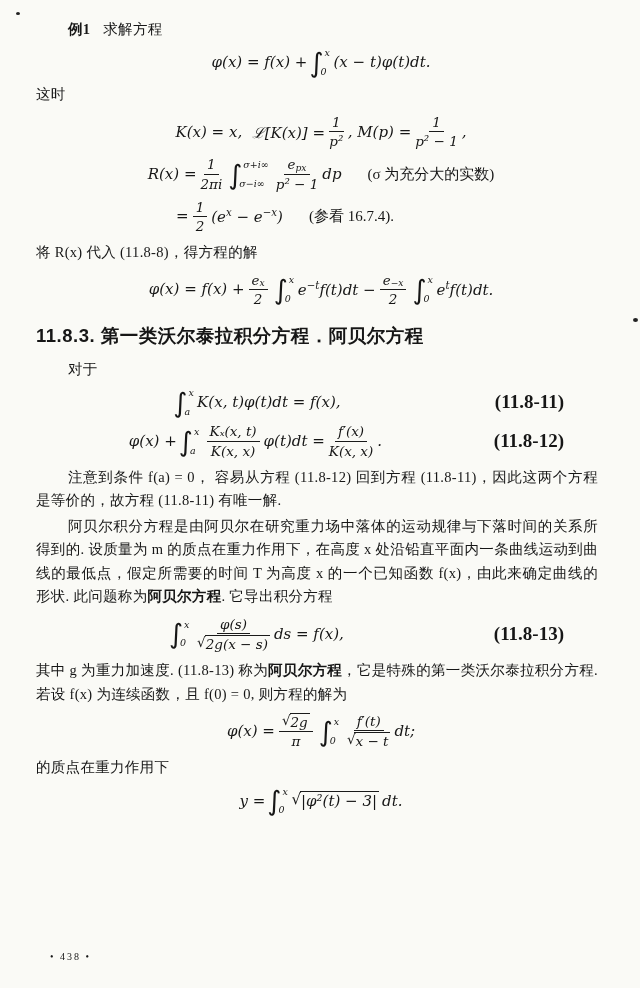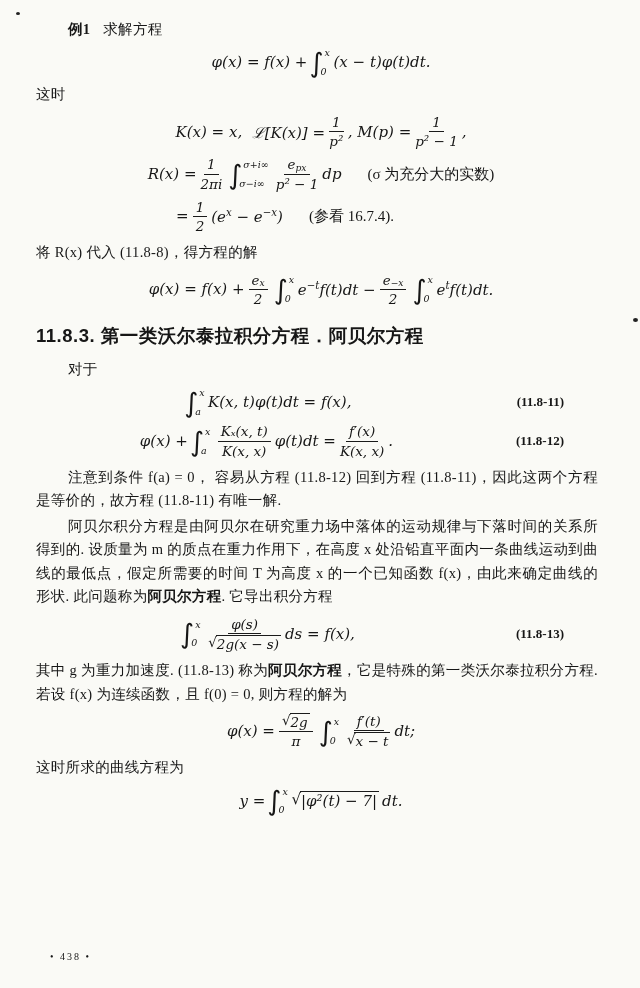--- a/index.html
+++ b/index.html
@@ -44,21 +44,21 @@
     display: flex; align-items: center;
     margin: 7px 0;
     padding-right: 42px;
   }
   .eq-main {
     flex: 1; display: flex; justify-content: center; align-items: center;
     font-size: 15px; font-style: italic;
     font-family: "DejaVu Serif", serif;
     white-space: nowrap;
   }
-  .eq-tag { font-style: normal; font-weight: bold; font-size: 13px; margin-left: 19px; }
+  .eq-tag { font-style: normal; font-weight: bold; font-size: 19px; margin-left: 19px; }
   .cn { font-style: normal; font-family: "Liberation Serif", serif; }
   .gap-l { margin-left: 26px; }
   .shift-left { transform: translateX(-36px); }
 
   
   .frac {
     display: inline-flex; flex-direction: column; align-items: center;
     margin: 0 4px; line-height: 1.2; font-size: 13.5px;
   }
   .fnum { border-bottom: 1.3px solid #1a1a1a; padding: 0 3px 1px 3px; display: inline-flex; align-items: flex-end; }
@@ -295,33 +295,33 @@
       <span class="fden">
         <span class="sqrt">
             <span class="rsym">√</span>
             <span class="rbar">x − t</span>
           </span>
       </span>
     </span>
     <span>dt;</span>
   </div>
 
-  <p class="para">这时所求的曲线方程为</p>
+  <p class="para">的质点在重力作用下</p>
 
   <div class="eq">
     <span>y =</span>
     <span class="intg">
       <span class="isym">∫</span>
       <span class="ibnd">
           <span class="iu">x</span>
           <span class="il">0</span>
         </span>
     </span>
     <span class="sqrt">
         <span class="rsym">√</span>
-        <span class="rbar">|φ²(t) − 7|</span>
+        <span class="rbar">|φ²(t) − 3|</span>
       </span>
     <span style="margin-left:3px">dt.</span>
   </div>
 
 </div>
 
 <div class="pagenum">• 438 •</div>
 
 </body></html>

